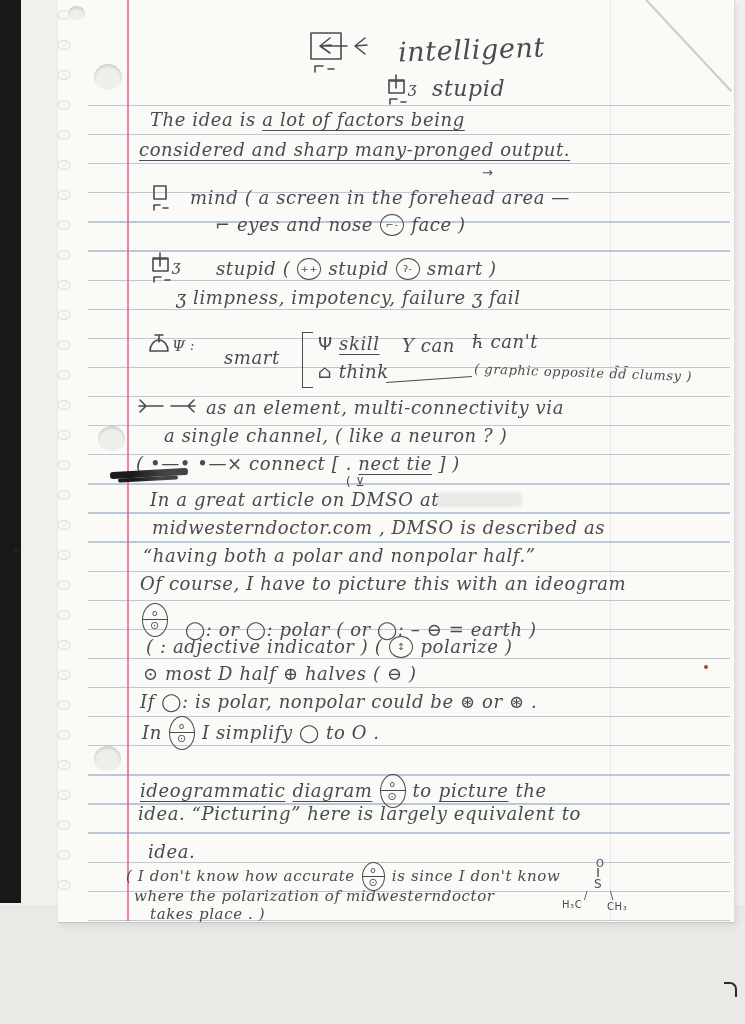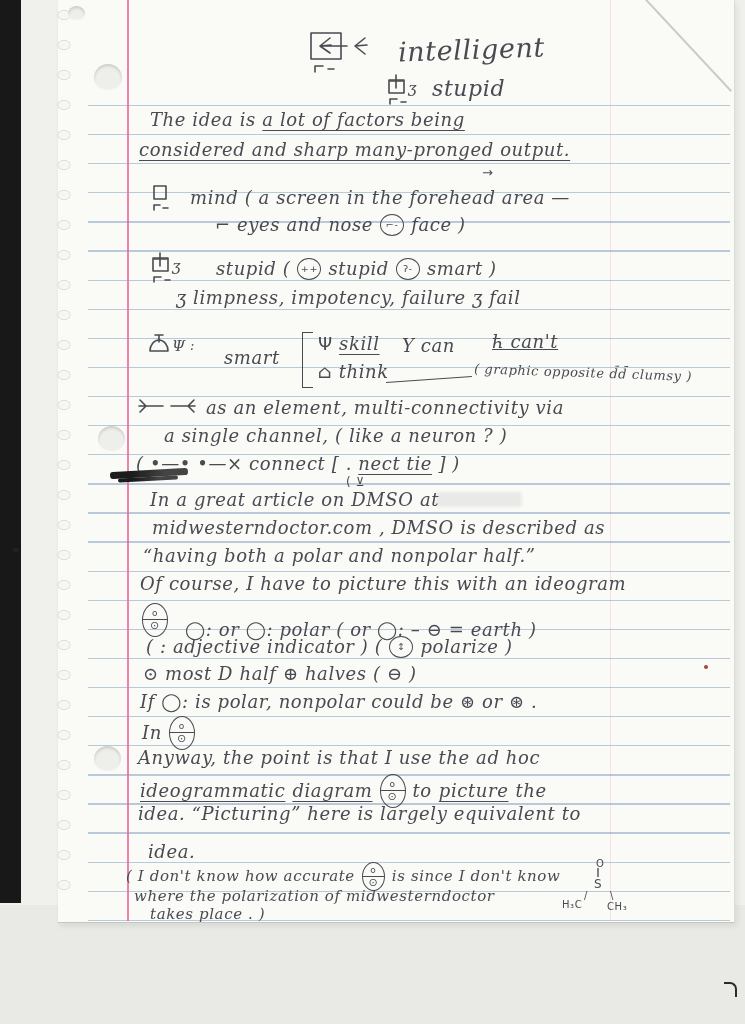--- a/index.html
+++ b/index.html
@@ -117,21 +117,21 @@
   <svg class="ideo" style="left:146px;top:330px;" width="54" height="30" viewBox="0 0 54 30">
     <path d="M4 21 A 9 11 0 0 1 22 21 Z"></path>
     <path d="M13 6 V12 M9 5 h8"></path>
     <text x="26" y="21" font-size="15">Ψ</text>
     <text x="44" y="20" font-size="13">:</text>
   </svg>
   <div class="hw" style="left:224px;top:348px;">smart</div>
   <div class="bracket" style="left:302px;top:332px;"></div>
   <div class="hw" style="left:318px;top:334px;"><span class="g">Ψ</span> <span class="u">skill</span></div>
   <div class="hw" style="left:402px;top:336px;">Y can</div>
-  <div class="hw" style="left:492px;top:332px;text-decoration:underline;">ћ can't</div>
+  <div class="hw" style="left:472px;top:332px;">ћ can't</div>
   <div class="hw" style="left:318px;top:362px;">⌂ think</div>
   <div class="stroke" style="left:386px;top:379px;width:86px;transform:rotate(-4deg);"></div>
   <div class="hw xs" style="left:474px;top:366px;transform:rotate(2deg);">( graphic opposite  d̄d̄  clumsy )</div>
 
   <svg class="ideo" style="left:138px;top:396px;" width="58" height="20" viewBox="0 0 58 20">
     <path d="M8 10 H25 M8 10 L2 4 M8 10 L1 10 M8 10 L2 16"></path>
     <path d="M33 10 H50 M50 10 L56 4 M50 10 L57 10 M50 10 L56 16"></path>
   </svg>
   <div class="hw" style="left:206px;top:398px;">as an element,  multi-connectivity  via</div>
   <div class="hw" style="left:136px;top:454px;"><span>( •—•   •—×     connect  [ .</span> <span class="u">nect tie</span> <span>] )</span></div>
@@ -160,23 +160,23 @@
     <span>polarize )</span>
   </div>
   <div class="hw" style="left:143px;top:664px;">⊙ most    D half    ⊕ halves   ( ⊖ )</div>
   <div class="hw" style="left:140px;top:692px;">If ◯: is polar,  nonpolar could be ⊛ or ⊛ .</div>
   <div class="hw row" style="left:142px;top:716px;">
     <span>In</span>
     <span class="dmso">
         <span class="dtop">o</span>
         <span class="dbot">⊙</span>
       </span>
-  </div>
-
-  <div class="hw" style="left:138px;top:748px;">Anyway, the point is that I use the ad hoc</div>
+    <span>I simplify  ◯  to  O .</span>
+  </div>
+
   <div class="hw row" style="left:140px;top:774px;">
     <span class="u">ideogrammatic</span>
     <span class="u">diagram</span>
     <span class="dmso">
         <span class="dtop">o</span>
         <span class="dbot">⊙</span>
       </span>
     <span>to</span>
     <span class="u">picture</span>
     <span>the</span>

